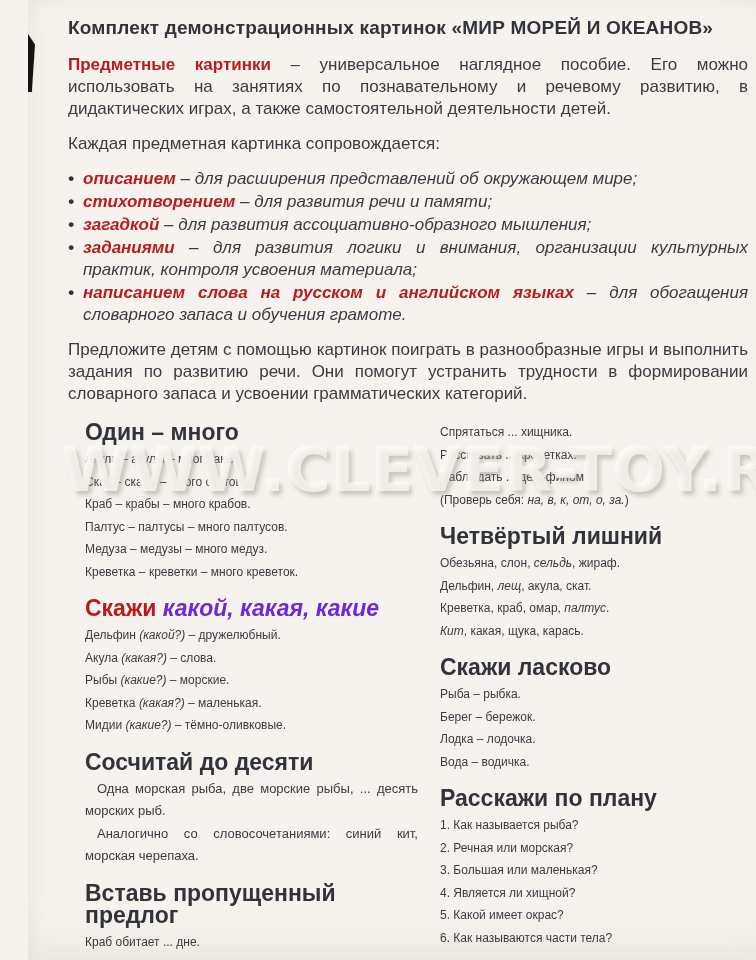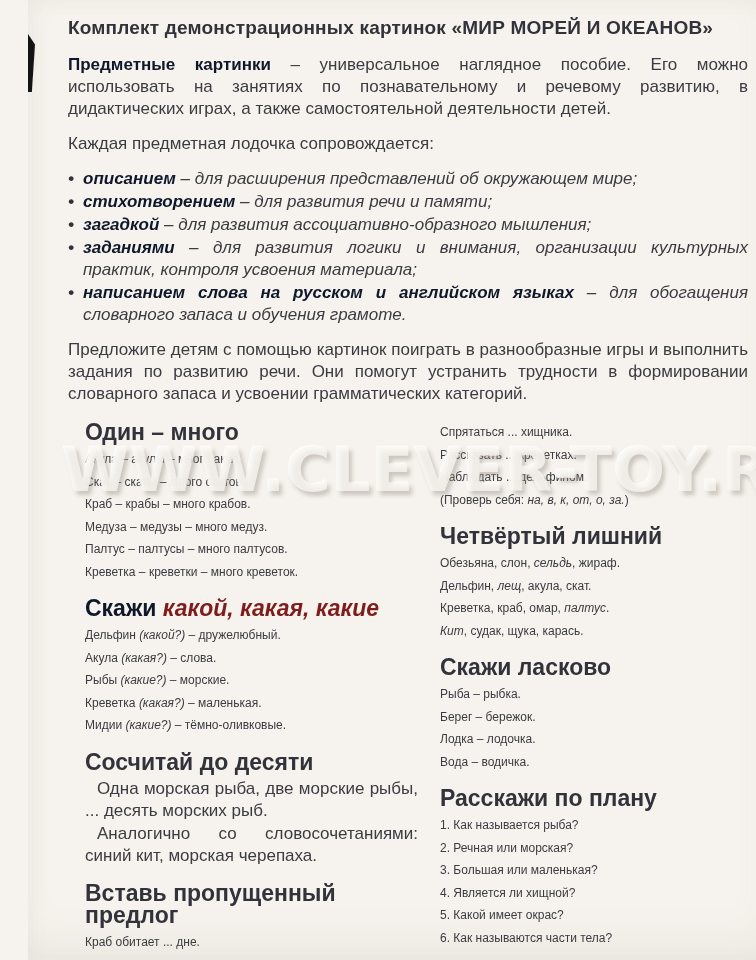--- a/index.html
+++ b/index.html
@@ -60,28 +60,28 @@
     font-size:23px;line-height:22px;
     font-weight:bold;color:#32323a;
     margin:0 0 5px 0;
   }
   .sec{margin-bottom:14px;}
   .tline{
     font-size:12px;line-height:22.5px;
     white-space:normal;
   }
   .ipara{
-    font-size:17px;line-height:22.5px;
+    font-size:13px;line-height:22.5px;
     text-align:justify;
     text-indent:12px;
     margin:0;
   }
-  .s-b{font-weight:bold;color:#0f172a;}
+  .s-b{font-weight:bold;color:#b91c1c;}
   .s-i{font-style:italic;}
-  .s-bi{font-weight:bold;font-style:italic;color:#7f1d1d;}
+  .s-bi{font-weight:bold;font-style:italic;color:#6d28d9;}
   .watermark{
     position:absolute;
     left:34px;top:434px;
     width:690px;
     font-size:61px;
     font-weight:bold;
     letter-spacing:1px;
     color:rgba(248,246,241,0.78);
     text-shadow:3px 4px 4px rgba(150,142,130,0.45), -1px -1px 1px rgba(255,255,255,0.85);
     white-space:nowrap;
@@ -93,42 +93,42 @@
 </head>
 <body>
 
 <div class="page">
   <div class="scan-sliver"></div>
 
   <h1 class="title">Комплект демонстрационных картинок «МИР МОРЕЙ И ОКЕАНОВ»</h1>
 
   <p class="para"><span class="s-b">Предметные картинки</span><span> – универсальное наглядное пособие. Его можно использовать на занятиях по познавательному и речевому развитию, в дидактических играх, а также самостоятельной деятельности детей.</span></p>
 
-  <p class="para lead-heading">Каждая предметная лодочка сопровождается:</p>
+  <p class="para lead-heading">Каждая предметная картинка сопровождается:</p>
 
   <div class="bullet-list">
     <div class="bullet-item"><span class="s-b">описанием</span><span> – для расширения представлений об окружающем мире;</span></div>
     <div class="bullet-item"><span class="s-b">стихотворением</span><span> – для развития речи и памяти;</span></div>
     <div class="bullet-item"><span class="s-b">загадкой</span><span> – для развития ассоциативно-образного мышления;</span></div>
     <div class="bullet-item"><span class="s-b">заданиями</span><span> – для развития логики и внимания, организации культурных практик, контроля усвоения материала;</span></div>
     <div class="bullet-item"><span class="s-b">написанием слова на русском и английском языках</span><span> – для обогащения словарного запаса и обучения грамоте.</span></div>
   </div>
 
   <p class="para">Предложите детям с помощью картинок поиграть в разнообразные игры и выполнить задания по развитию речи. Они помогут устранить трудности в формировании словарного запаса и усвоении грамматических категорий.</p>
 
   <div class="columns">
     <div class="col-left">
 
       <div class="sec">
         <div class="sec-heading">Один – много</div>
         <div class="tline">Акула – акулы – много акул.</div>
         <div class="tline">Скат – скаты – много скатов.</div>
         <div class="tline">Краб – крабы – много крабов.</div>
+        <div class="tline">Палтус – палтусы – много палтусов.</div>
         <div class="tline">Медуза – медузы – много медуз.</div>
-        <div class="tline">Палтус – палтусы – много палтусов.</div>
         <div class="tline">Креветка – креветки – много креветок.</div>
       </div>
 
       <div class="sec">
         <div class="sec-heading"><span class="s-b">Скажи </span><span class="s-bi">какой, какая, какие</span></div>
         <div class="tline"><span>Дельфин </span><span class="s-i">(какой?)</span><span> – дружелюбный.</span></div>
         <div class="tline"><span>Акула </span><span class="s-i">(какая?)</span><span> – слова.</span></div>
         <div class="tline"><span>Рыбы </span><span class="s-i">(какие?)</span><span> – морские.</span></div>
         <div class="tline"><span>Креветка </span><span class="s-i">(какая?)</span><span> – маленькая.</span></div>
         <div class="tline"><span>Мидии </span><span class="s-i">(какие?)</span><span> – тёмно-оливковые.</span></div>
@@ -155,21 +155,21 @@
         <div class="tline">Рассказать ... креветках.</div>
         <div class="tline">Наблюдать ... дельфином.</div>
         <div class="tline"><span>(Проверь себя: </span><span class="s-i">на, в, к, от, о, за.</span><span>)</span></div>
       </div>
 
       <div class="sec">
         <div class="sec-heading">Четвёртый лишний</div>
         <div class="tline"><span>Обезьяна, слон, </span><span class="s-i">сельдь</span><span>, жираф.</span></div>
         <div class="tline"><span>Дельфин, </span><span class="s-i">лещ</span><span>, акула, скат.</span></div>
         <div class="tline"><span>Креветка, краб, омар, </span><span class="s-i">палтус</span><span>.</span></div>
-        <div class="tline"><span class="s-i">Кит</span><span>, судак, щука, карась.</span></div>
+        <div class="tline"><span class="s-i">Кит</span><span>, какая, щука, карась.</span></div>
       </div>
 
       <div class="sec">
         <div class="sec-heading">Скажи ласково</div>
         <div class="tline">Рыба – рыбка.</div>
         <div class="tline">Берег – бережок.</div>
         <div class="tline">Лодка – лодочка.</div>
         <div class="tline">Вода – водичка.</div>
       </div>
 

